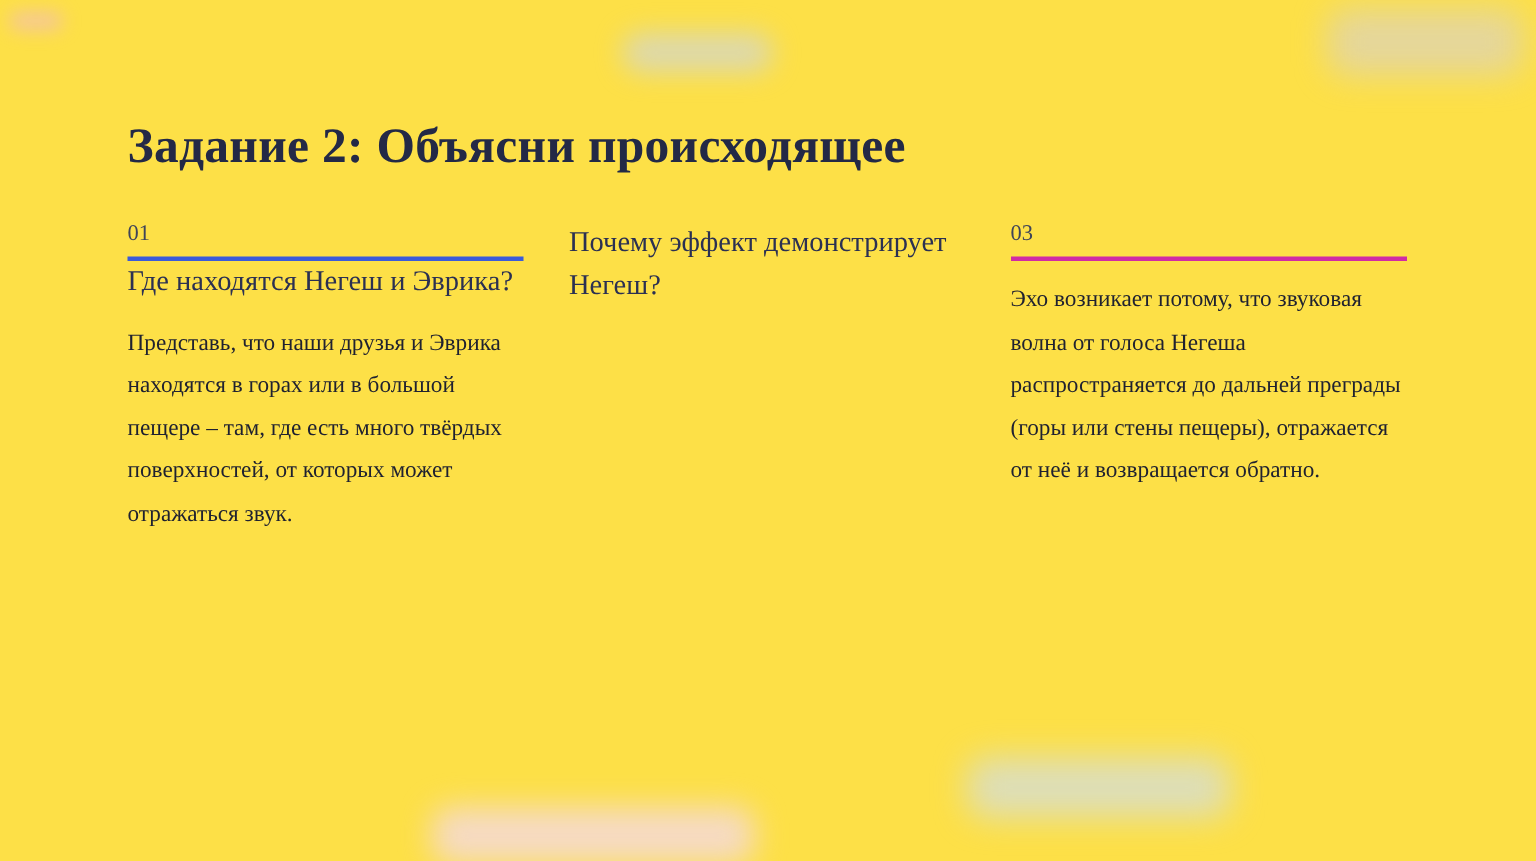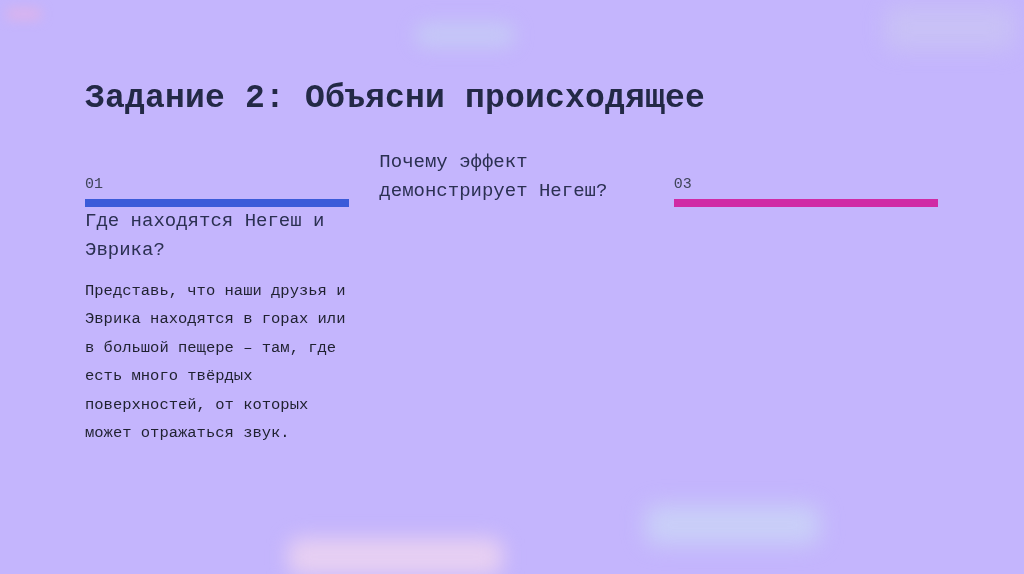--- a/index.html
+++ b/index.html
@@ -1,21 +1,21 @@
 <!DOCTYPE html>
 <html><head>
 <meta charset="utf-8">
 <style>
   html,body{margin:0;padding:0;}
   .slide{
     position:relative;
     width:1024px;height:574px;
-    background:#c4b5fd;
+    background:#fde047;
     overflow:hidden;
-    font-family:Liberation Mono, monospace;
+    font-family:Liberation Serif, serif;
   }
   .blob{position:absolute;border-radius:12px;filter:blur(6px);pointer-events:none;}
   .blob-tl{left:6px;top:8px;width:36px;height:12px;background:rgba(238,178,222,.55);}
   .blob-tc{left:415px;top:22px;width:100px;height:26px;background:rgba(198,211,244,.6);filter:blur(9px);}
   .blob-tr{left:885px;top:6px;width:130px;height:44px;background:rgba(206,206,240,.5);filter:blur(11px);}
   .blob-bc{left:288px;top:538px;width:215px;height:38px;background:rgba(243,216,238,.75);filter:blur(10px);}
   .blob-br{left:645px;top:505px;width:175px;height:40px;background:rgba(205,221,246,.65);filter:blur(11px);}
 
   .title{
     position:absolute;left:85px;top:58px;
@@ -23,22 +23,21 @@
     color:#232946;
   }
   .columns{
     position:absolute;left:85px;top:148px;
     width:853px;
     display:grid;grid-template-columns:repeat(3,1fr);column-gap:30px;
   }
   .col-number{
     font-size:15px;color:#3f4459;
     padding-bottom:6px;
-    border-bottom:8px solid #6d28d9;
-    margin-top:28px;
+    border-bottom:3px solid #6d28d9;
   }
   .col-heading{
     font-size:19px;line-height:1.52;font-weight:500;
     color:#2b3052;
   }
   .col-body{
     margin-top:12px;
     font-size:15.5px;line-height:1.84;
     color:#1f2130;
   }
@@ -74,18 +73,19 @@
       <div class="col-heading">Где находятся Негеш и Эврика?</div>
       <div class="col-body">Представь, что наши друзья и Эврика находятся в горах или в большой пещере – там, где есть много твёрдых поверхностей, от которых может отражаться звук.</div>
     </div>
 
     <div class="column">
       <div class="col-heading">Почему эффект демонстрирует Негеш?</div>
     </div>
 
     <div class="column">
       <div class="col-number" style="border-bottom-color: rgb(208, 43, 165);">03</div>
+      <div class="col-body">Эхо возникает потому, что звуковая волна от голоса Негеша распространяется до дальней преграды (горы или стены пещеры), отражается от неё и возвращается обратно.</div>
     </div>
 
   </div>
 
 
 </div>
 
 </body></html>

